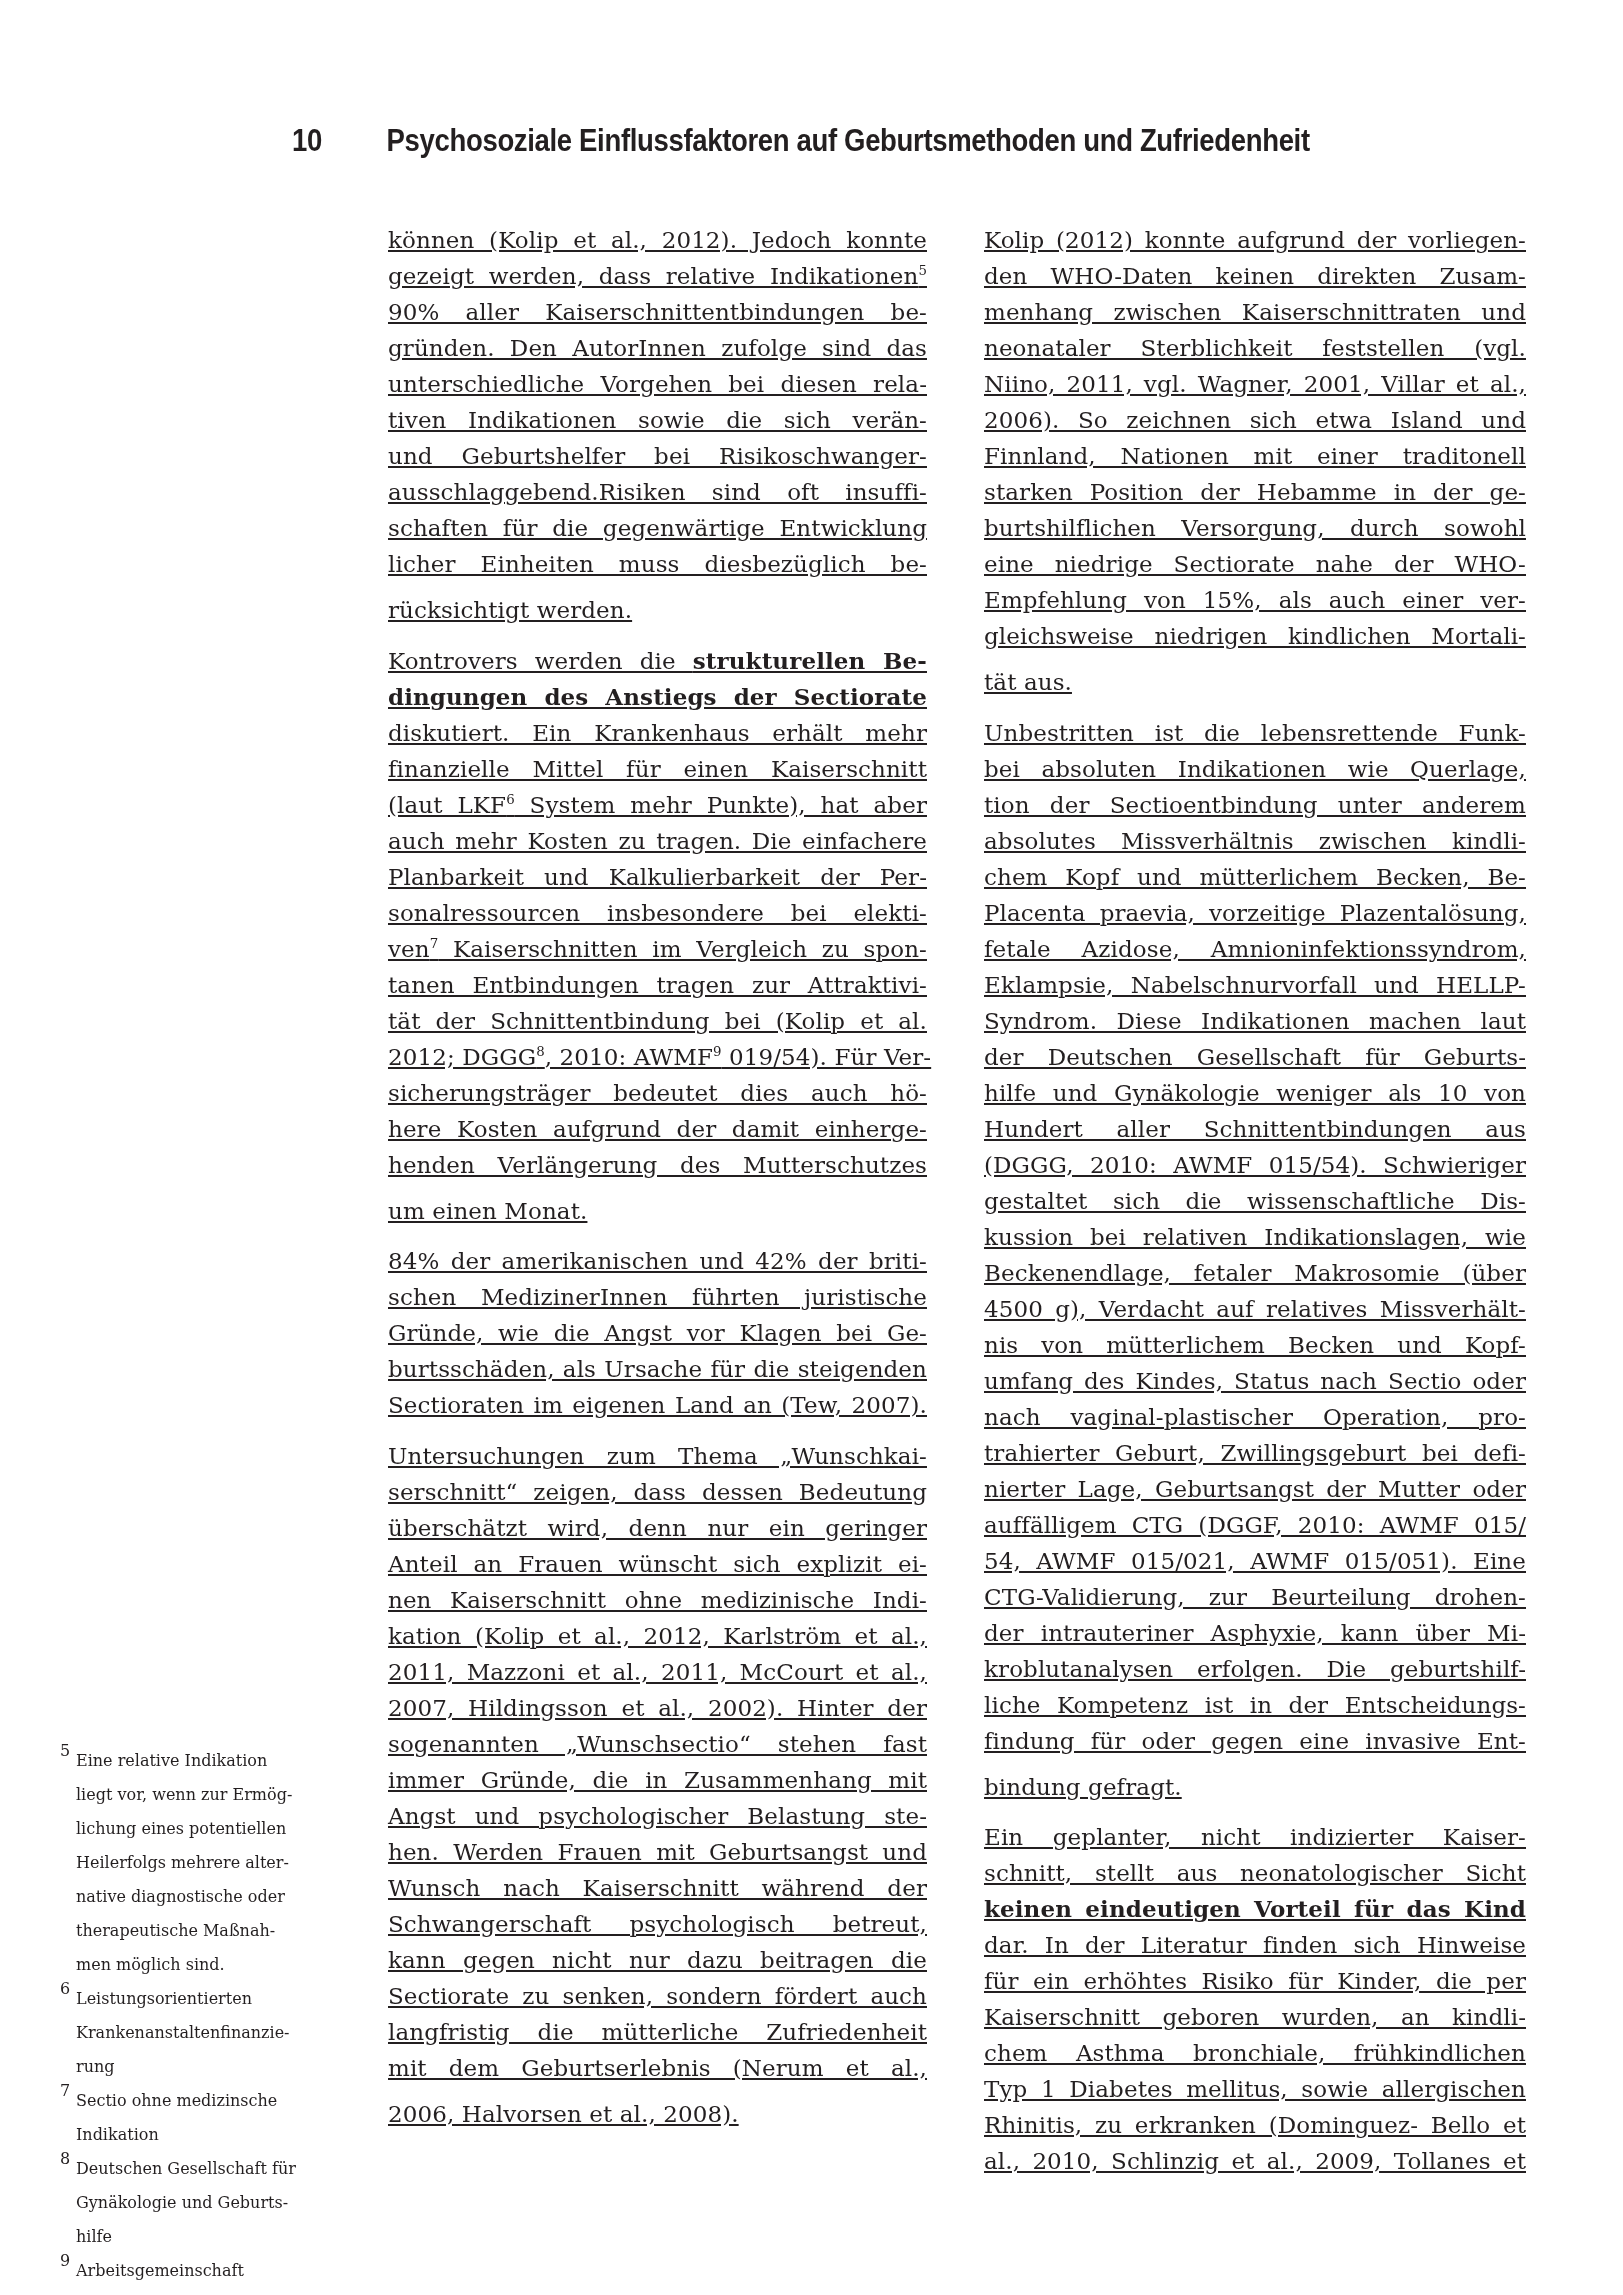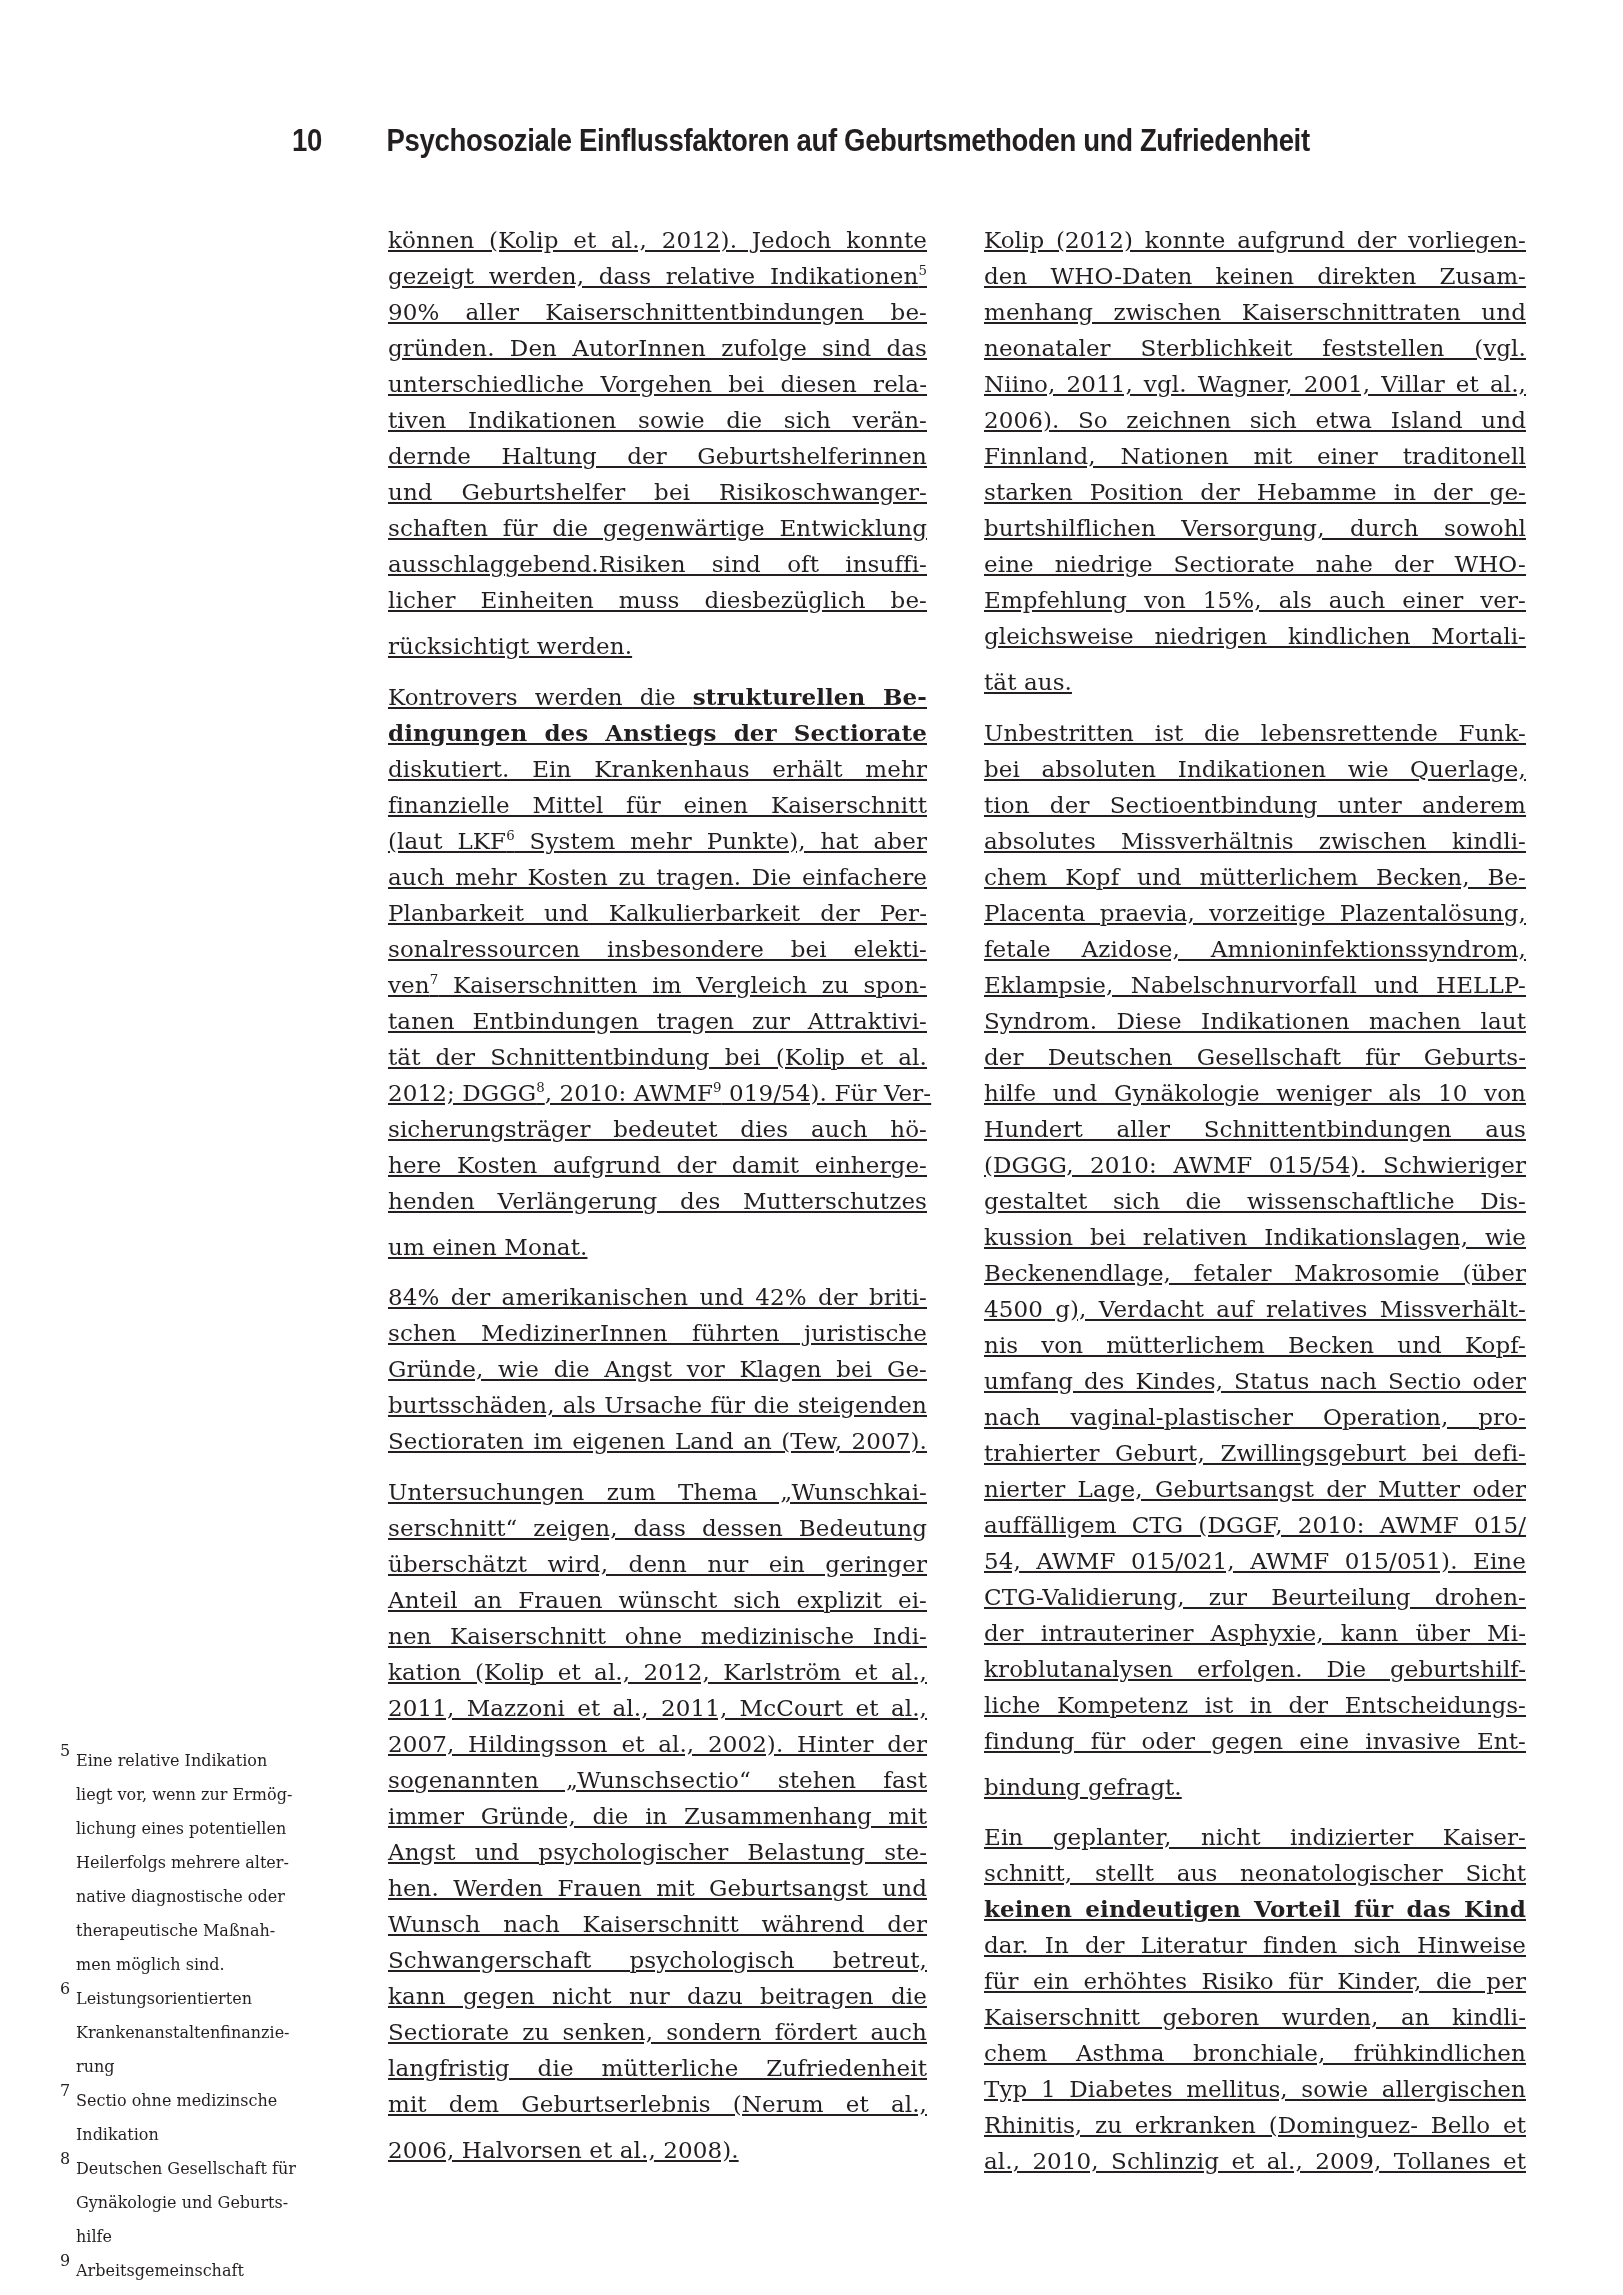--- a/index.html
+++ b/index.html
@@ -32,24 +32,23 @@
 </div>
 
 <div class="col col-left">
   <p>
     <span class="line">können (Kolip et al., 2012). Jedoch konnte</span>
     <span class="line"><span>gezeigt werden, dass relative Indikationen</span><sup>5</sup></span>
     <span class="line">90% aller Kaiserschnittentbindungen be-</span>
     <span class="line">gründen. Den AutorInnen zufolge sind das</span>
     <span class="line">unterschiedliche Vorgehen bei diesen rela-</span>
     <span class="line">tiven Indikationen sowie die sich verän-</span>
-    <span class="line">dernde Haltung der Geburtshelferinnen</span>
     <span class="line">und Geburtshelfer bei Risikoschwanger-</span>
+    <span class="line">ausschlaggebend.Risiken sind oft insuffi-</span>
     <span class="line">schaften für die gegenwärtige Entwicklung</span>
-    <span class="line">ausschlaggebend.Risiken sind oft insuffi-</span>
     <span class="line">licher Einheiten muss diesbezüglich be-</span>
     <span class="line last">rücksichtigt werden.</span>
   </p>
 
   <p>
     <span class="line"><span>Kontrovers werden die </span><b>strukturellen Be-</b></span>
     <span class="line"><b>dingungen des Anstiegs der Sectiorate</b></span>
     <span class="line">diskutiert. Ein Krankenhaus erhält mehr</span>
     <span class="line">finanzielle Mittel für einen Kaiserschnitt</span>
     <span class="line"><span>(laut LKF</span><sup>6</sup><span> System mehr Punkte), hat aber</span></span>

